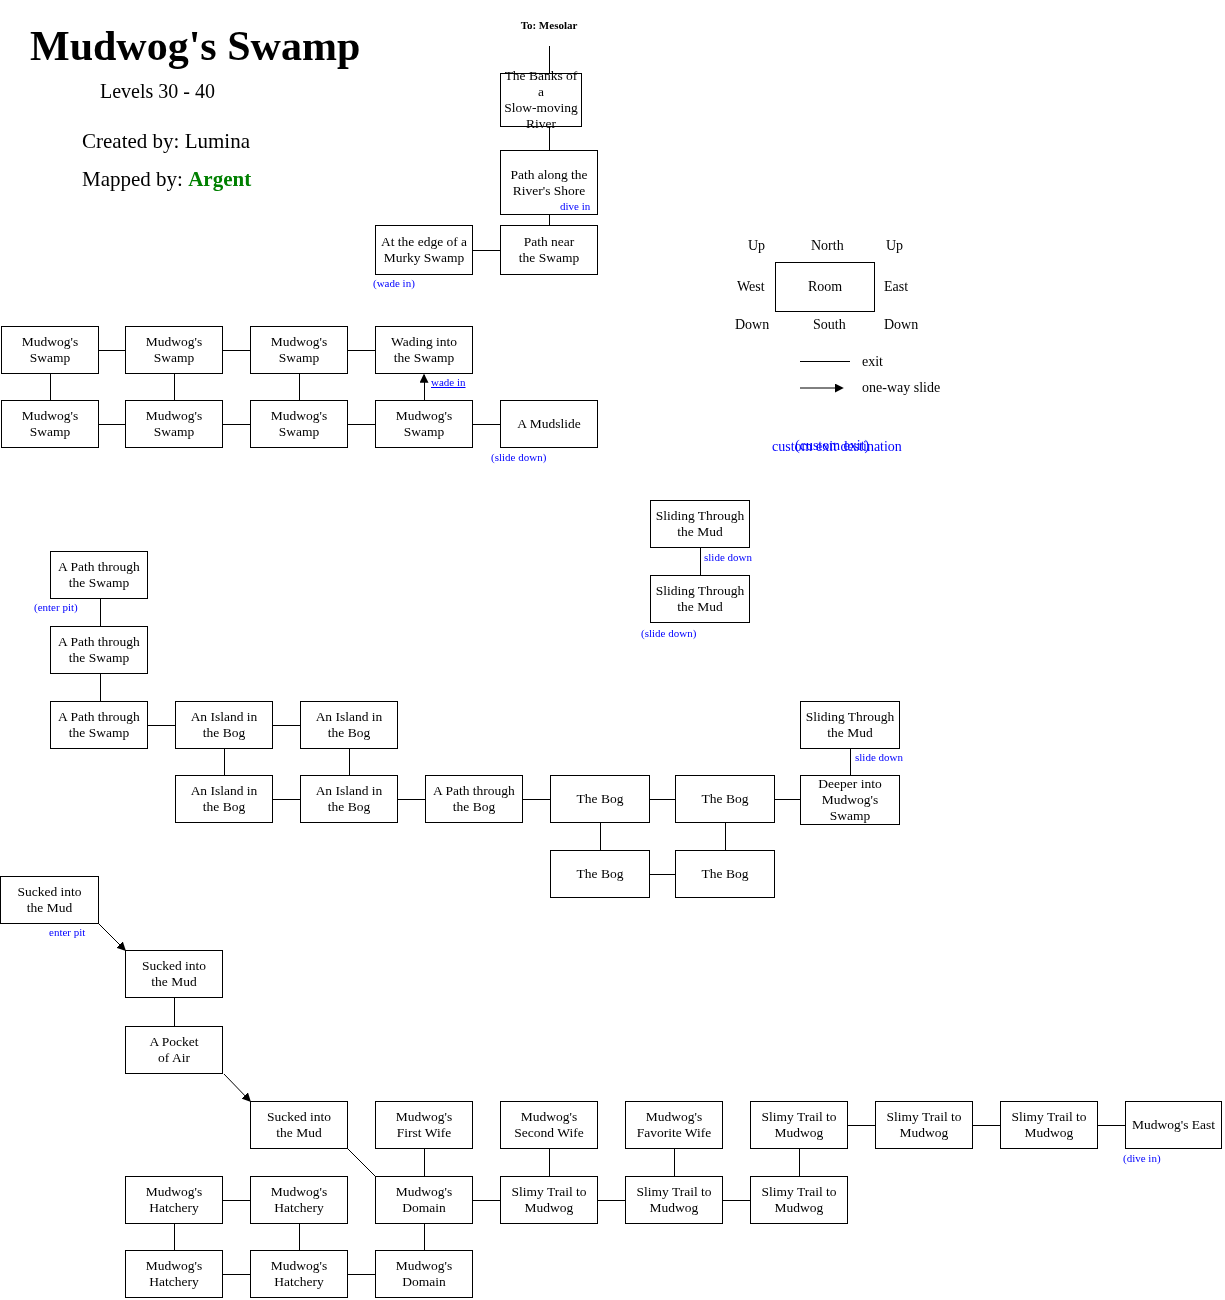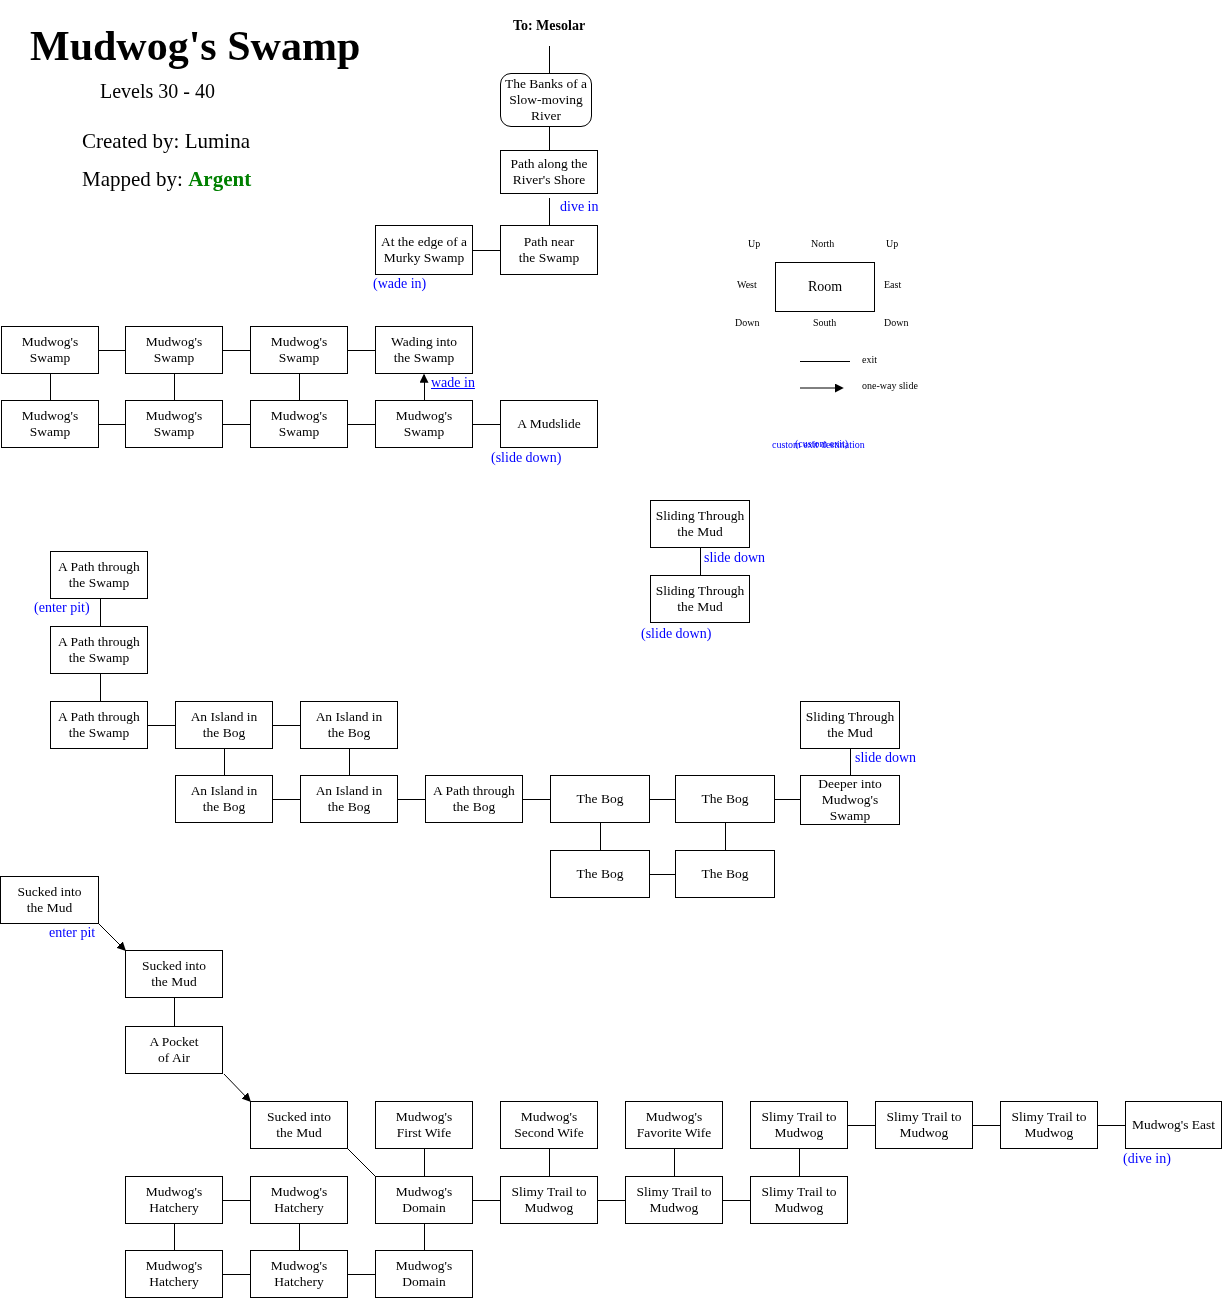--- a/index.html
+++ b/index.html
@@ -13,24 +13,24 @@
   #mapped{left:82px;top:167px;font-size:21px}
   
   #logo{position:absolute;left:703px;top:12px;width:106px;height:177px;
         border:2px solid #000;background:#fff;box-sizing:border-box;text-align:center}
   #logo .divider{width:84px;height:3px;margin:0 auto 4px auto;background:#9a9a9a}
   #logo .logoline{font-size:17px;line-height:15px;letter-spacing:.5px}
   
   .room{position:absolute;box-sizing:border-box;border:1px solid #000;background:#fff;
         display:flex;align-items:center;justify-content:center;text-align:center;
         font-size:13.5px;line-height:16px;white-space:pre-line}
-  .maplabel{position:absolute;font-size:14px;line-height:15px;white-space:nowrap}
+  .maplabel{position:absolute;font-size:11px;line-height:15px;white-space:nowrap}
   #edges{position:absolute;left:0;top:0;pointer-events:none}
   
-  .lg{position:absolute;font-size:10px;white-space:nowrap}
+  .lg{position:absolute;font-size:14px;white-space:nowrap}
   .lgline{position:absolute;border-top:1px solid #000;height:0}
 </style>
 </head>
 <body>
 
 <div id="page">
 
   <div id="title" class="hdr">Mudwog's Swamp</div>
   <div id="levels" class="hdr">Levels 30 - 40</div>
   <div id="created" class="hdr"><span>Created by: </span><span>Lumina</span></div>
@@ -112,24 +112,24 @@
       <line x1="473" y1="1200" x2="500" y2="1200" stroke="#000" stroke-width="1" shape-rendering="crispEdges"></line>
       <line x1="598" y1="1200" x2="625" y2="1200" stroke="#000" stroke-width="1" shape-rendering="crispEdges"></line>
       <line x1="723" y1="1200" x2="750" y2="1200" stroke="#000" stroke-width="1" shape-rendering="crispEdges"></line>
       <line x1="174" y1="1224" x2="174" y2="1250" stroke="#000" stroke-width="1" shape-rendering="crispEdges"></line>
       <line x1="299" y1="1224" x2="299" y2="1250" stroke="#000" stroke-width="1" shape-rendering="crispEdges"></line>
       <line x1="424" y1="1224" x2="424" y2="1250" stroke="#000" stroke-width="1" shape-rendering="crispEdges"></line>
       <line x1="223" y1="1274" x2="250" y2="1274" stroke="#000" stroke-width="1" shape-rendering="crispEdges"></line>
       <line x1="348" y1="1274" x2="375" y2="1274" stroke="#000" stroke-width="1" shape-rendering="crispEdges"></line>
     </svg>
   <div id="map-layer">
-      <div class="room" style="left: 500px; top: 73px; width: 92px; height: 54px; border-radius: 11px;">The Banks of a
+      <div class="room" style="left: 500px; top: 73px; width: 82px; height: 54px;">The Banks of a
 Slow-moving
 River</div>
-      <div class="room" style="left: 500px; top: 150px; width: 98px; height: 44px;">Path along the
+      <div class="room" style="left: 500px; top: 150px; width: 98px; height: 65px;">Path along the
 River's Shore</div>
       <div class="room" style="left: 500px; top: 225px; width: 98px; height: 50px;">Path near
 the Swamp</div>
       <div class="room" style="left: 375px; top: 225px; width: 98px; height: 50px;">At the edge of a
 Murky Swamp</div>
       <div class="room" style="left: 1px; top: 326px; width: 98px; height: 48px;">Mudwog's
 Swamp</div>
       <div class="room" style="left: 125px; top: 326px; width: 98px; height: 48px;">Mudwog's
 Swamp</div>
       <div class="room" style="left: 250px; top: 326px; width: 98px; height: 48px;">Mudwog's

